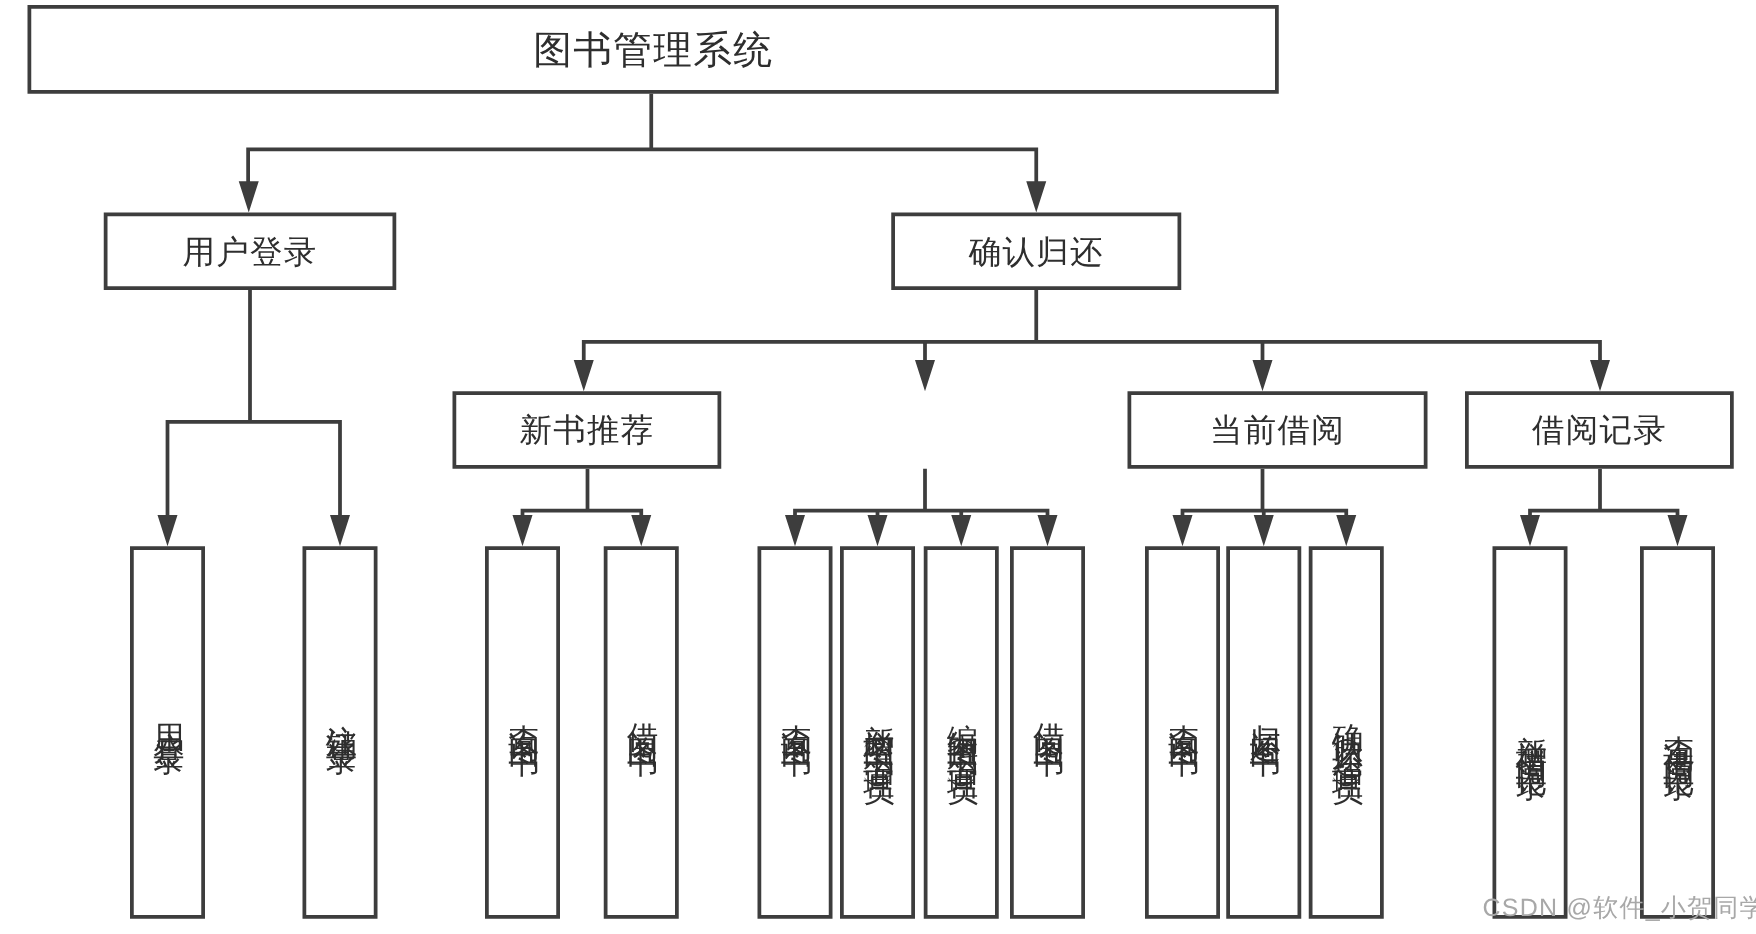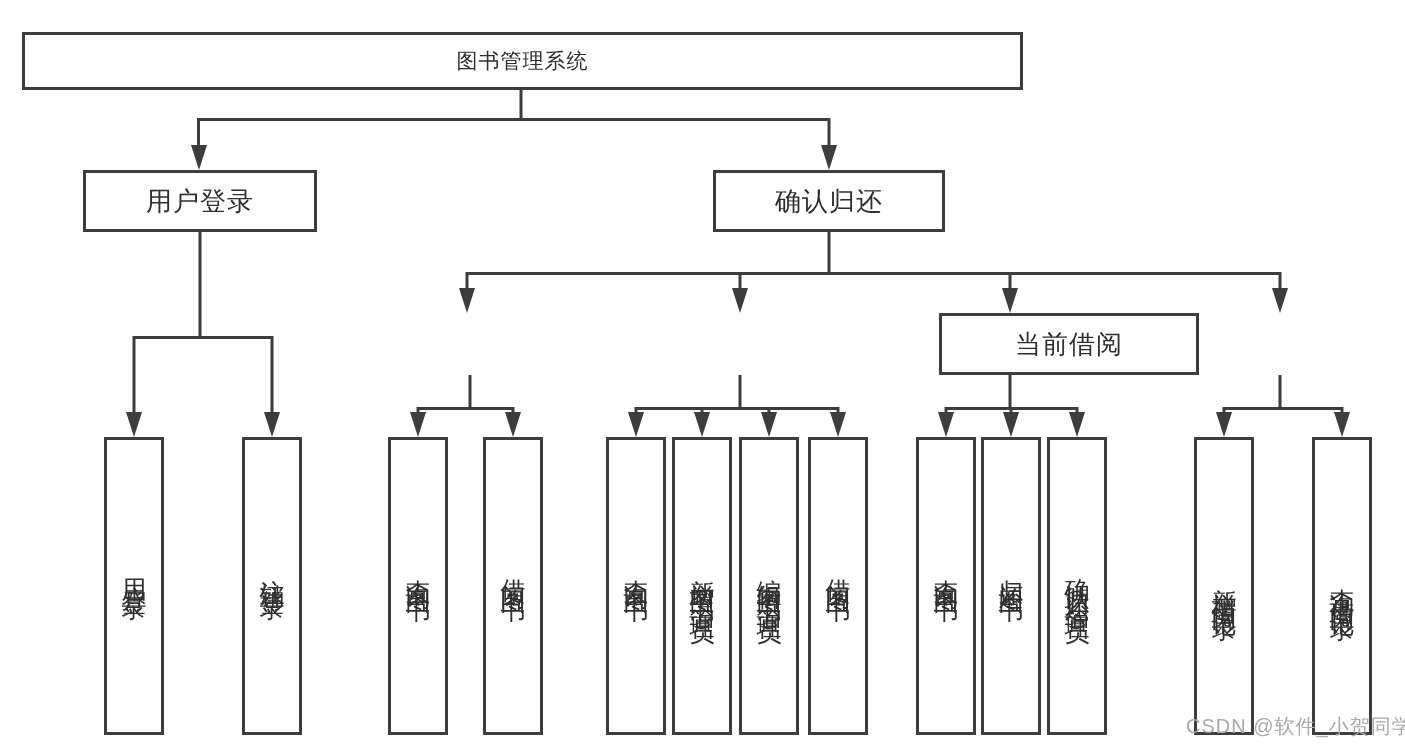--- a/index.html
+++ b/index.html
@@ -22,22 +22,22 @@
     position:absolute;
     box-sizing:border-box;
     border:3px solid var(--line);
     background:#ffffff;
     display:flex;
     align-items:center;
     justify-content:center;
     text-align:center;
   }
   .root-box{
-    left:22px;top:32px;width:1001px;height:58px;
-    font-size:21px;letter-spacing:1px;
+    left:22px;top:4px;width:1001px;height:71px;
+    font-size:31px;letter-spacing:1px;
   }
   .l2{
     top:170px;height:62px;
     font-size:26px;letter-spacing:1px;
   }
   .l3{
     top:313px;height:62px;
     font-size:26px;letter-spacing:1px;
   }
   .leaf{
@@ -105,21 +105,23 @@
              M1069 412 L1085 412 L1077 437 Z
              M1216 412 L1232 412 L1224 437 Z
              M1334 412 L1350 412 L1342 437 Z"></path>
   </svg>
 
   <div class="box root-box">图书管理系统</div>
 
   <div class="box l2" style="left:83px;width:234px;">用户登录</div>
   <div class="box l2" style="left:713px;width:232px;">确认归还</div>
 
-  <div class="box l3" style="left:902px;width:260px;margin-left:37px;">当前借阅</div>
+  <div class="box l3" style="left:362px;width:215px;">新书推荐</div>
+  <div class="box l3" style="left:902px;width:240px;">当前借阅</div>
+  <div class="box l3" style="left:1172px;width:215px;">借阅记录</div>
 
   <div class="box leaf pad" style="left:104px;">用户登录</div>
   <div class="box leaf pad" style="left:242px;">注销登录</div>
 
   <div class="box leaf pad" style="left:388px;">查询图书</div>
   <div class="box leaf pad" style="left:483px;">借阅图书</div>
 
   <div class="box leaf pad" style="left:606px;">查询图书</div>
   <div class="box leaf" style="left:672px;">新增图书（管理员）</div>
   <div class="box leaf" style="left:739px;">编辑图书（管理员）</div>

